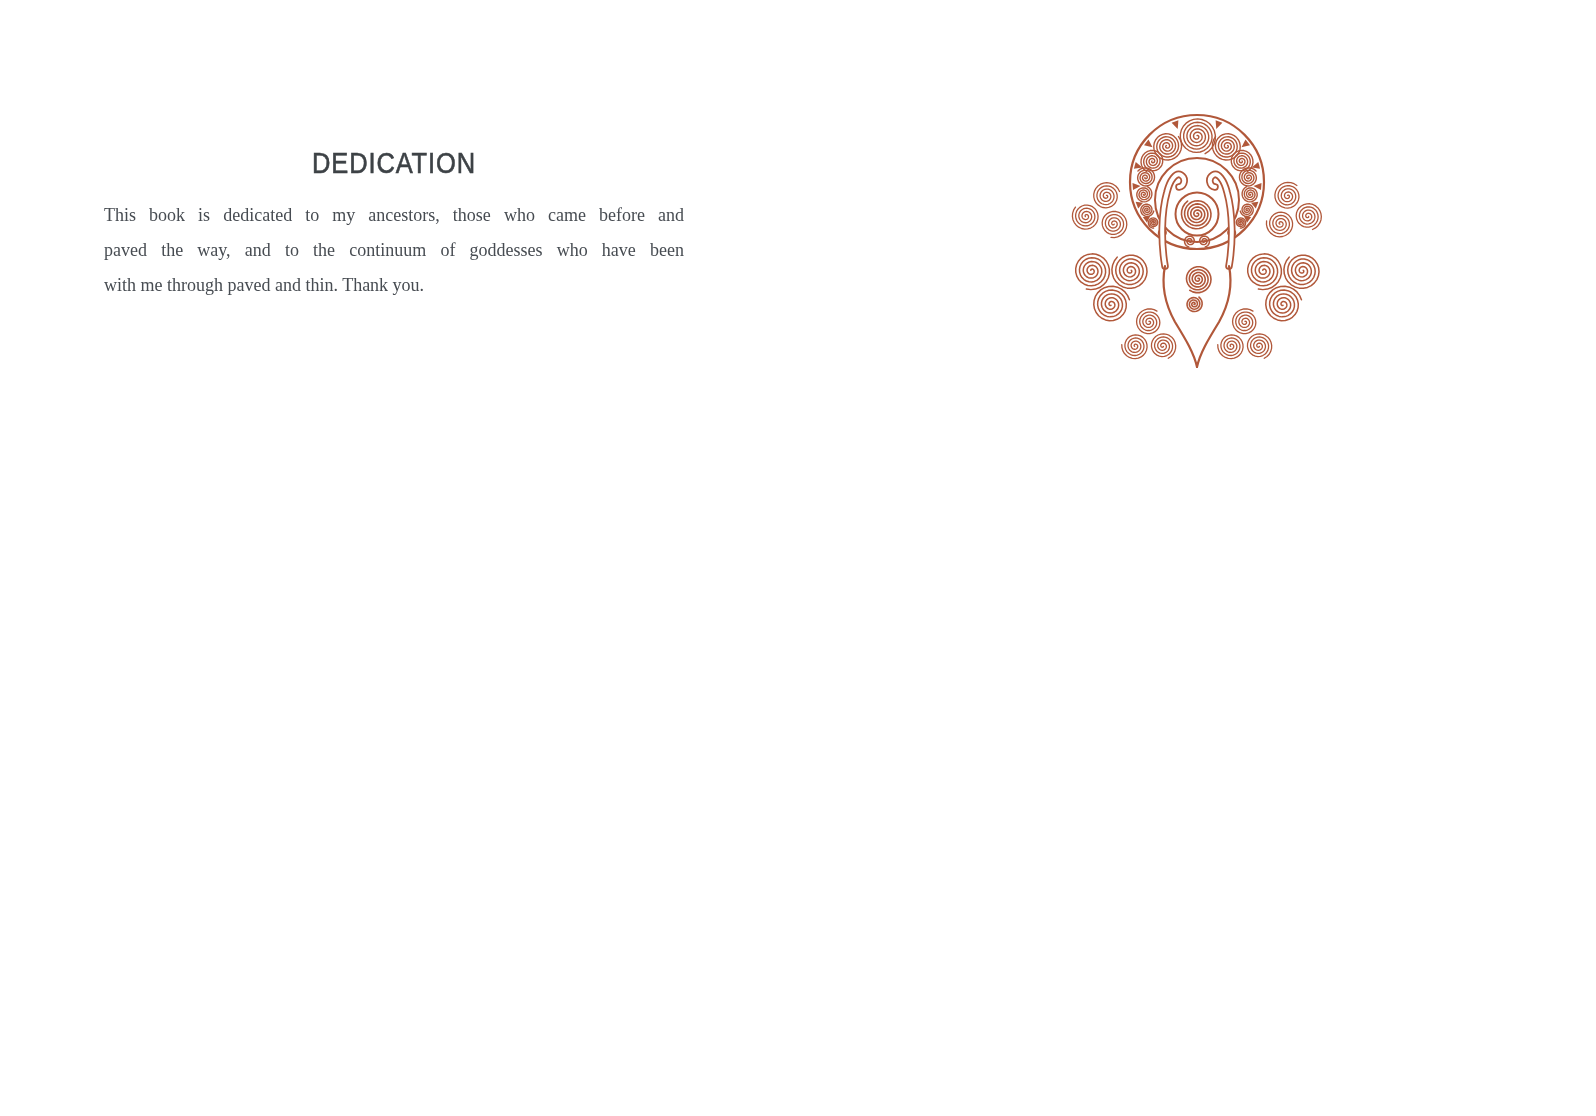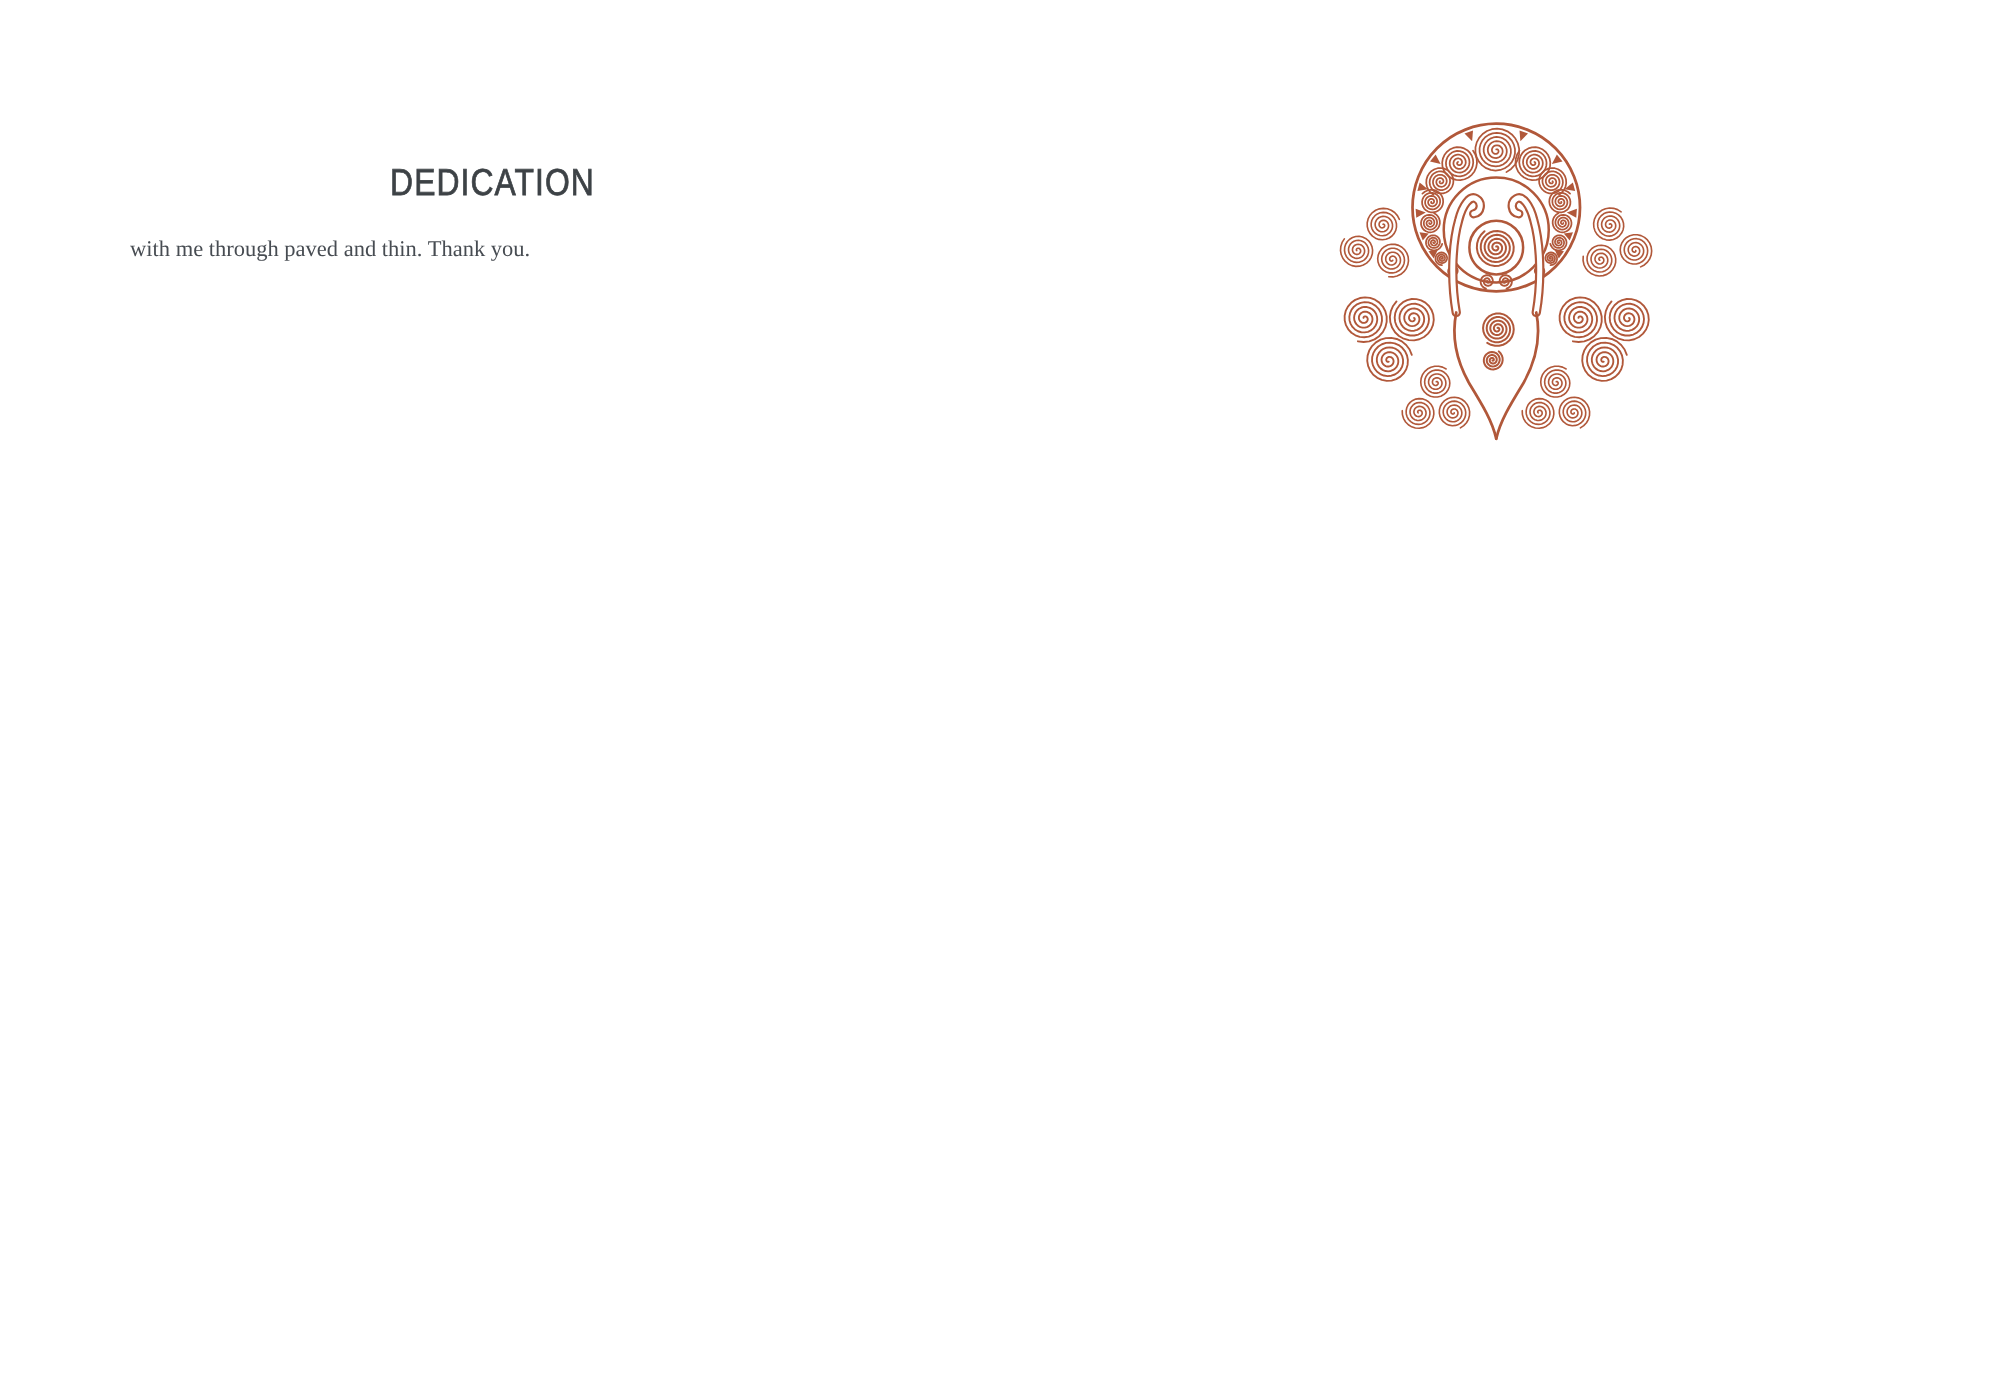--- a/index.html
+++ b/index.html
@@ -1,18 +1,18 @@
 <!DOCTYPE html>
 <html style="--ink-heading: #3d4246; --ink-body: #474c52; --ink-folio: #4b5055; --paper: #ffffff;"><head>
 <meta charset="utf-8">
 <style>
   html,body{margin:0;padding:0;background:#ffffff;}
   .spread{position:relative;width:1596px;height:1116px;background:var(--paper,#ffffff);overflow:hidden;
           font-family:"Liberation Serif",serif;color:var(--ink-body,#474c52);}
-  .page{position:absolute;top:0;height:860px;}
+  .page{position:absolute;top:16px;height:860px;}
   .page-left{left:0;width:798px;}
   .page-right{left:798px;width:798px;}
   .heading{position:absolute;margin:0;font-family:"Liberation Sans",sans-serif;font-weight:400;
            -webkit-text-stroke:0.6px currentColor;font-size:30px;line-height:30px;letter-spacing:1px;
            color:var(--ink-heading,#3d4246);text-align:center;transform:scaleX(.85);}
   #left-heading{left:104px;width:580px;top:132px;}
   .textcol{position:absolute;font-size:18px;color:var(--ink-body,#474c52);}
   #left-body{left:104px;width:580px;top:182px;}
   .line{line-height:35.2px;text-align:justify;text-align-last:justify;}
   .line.last{text-align-last:left;}
@@ -21,20 +21,22 @@
   .page-right #ornament{left:259px;} 
 </style>
 </head>
 <body>
 
 <div class="spread">
 
   <section class="page page-left">
     <h1 class="heading" id="left-heading">DEDICATION</h1>
     <div class="textcol" id="left-body">
+        <div class="line">This book is dedicated to my ancestors, those who came before and</div>
+        <div class="line">paved the way, and to the continuum of goddesses who have been</div>
         <div class="line last">with me through paved and thin. Thank you.</div>
       </div>
   </section>
 
   <section class="page page-right">
     <svg id="ornament" viewBox="0 0 280 265">
         <path d="M73 74 a67 67 0 1 0 134 0 a67 67 0 1 0 -134 0" fill="none" stroke="#b1583a" stroke-width="2.2" stroke-linecap="round" stroke-linejoin="round"></path>
         <path d="M98 92 a42 42 0 1 0 84 0 a42 42 0 1 0 -84 0" fill="none" stroke="#b1583a" stroke-width="2" stroke-linecap="round" stroke-linejoin="round"></path>
         <path d="M140.00 27.55L140.26 27.45L140.56 27.43L140.89 27.50L141.20 27.67L141.49 27.94L141.71 28.30L141.83 28.73L141.84 29.20L141.73 29.70L141.47 30.17L141.09 30.59L140.59 30.92L139.99 31.11L139.33 31.16L138.65 31.04L138.00 30.73L137.42 30.26L136.95 29.64L136.64 28.89L136.52 28.06L136.61 27.19L136.91 26.34L137.44 25.57L138.16 24.92L139.04 24.46L140.03 24.22L141.09 24.23L142.14 24.50L143.12 25.04L143.97 25.82L144.62 26.80L145.02 27.94L145.13 29.18L144.94 30.43L144.44 31.63L143.64 32.70L142.59 33.57L141.33 34.16L139.93 34.44L138.47 34.38L137.05 33.95L135.74 33.18L134.64 32.10L133.81 30.75L133.33 29.22L133.22 27.58L133.52 25.94L134.22 24.38L135.29 23.02L136.68 21.94L138.32 21.21L140.12 20.89L141.97 21.02L143.77 21.60L145.40 22.61L146.76 24.00L147.76 25.71L148.33 27.64L148.42 29.68L148.01 31.71L147.11 33.61L145.76 35.26L144.03 36.56L142.01 37.42L139.81 37.77L137.57 37.58L135.40 36.84L133.45 35.59L131.83 33.88L130.66 31.81L130.01 29.49L129.94 27.05L130.46 24.63L131.56 22.38L133.19 20.44L135.26 18.93L137.66 17.95L140.26 17.57L142.91 17.83L145.44 18.72L147.72 20.22L149.58 22.24L150.92 24.67L151.65 27.39L151.70 30.23L151.07 33.04L149.76 35.63L147.85 37.86L145.43 39.58L142.65 40.69L139.65 41.09L136.60 40.77L133.70 39.71L131.11 37.96L129.00 35.63L127.49 32.83L126.69 29.71L126.66 26.47L127.42 23.28L128.93 20.34L131.12 17.83L133.88 15.90L137.05 14.67L140.46 14.24L143.89 14.65L147.16 15.87L150.07 17.86L152.43 20.52L154.10 23.69L154.97 27.20L154.98 30.84L154.10 34.41L152.37 37.69L149.89 40.49L146.79 42.63L143.23 43.97L139.43 44.42L135.59 43.94L131.96 42.54L128.74 40.30L126.13 37.33L124.30 33.79L123.36 29.88L123.39 25.83L124.39 21.88L126.33 18.26L129.10 15.18L132.56 12.84L136.50 11.39L140.71 10.92L144.93 11.48L148.93 13.05L152.46 15.55L155.31 18.84L157.30 22.75L158.30 27.05L158.24 31.50L157.11 35.84L154.96 39.80L151.89 43.15L148.09 45.69" fill="none" stroke="#b1583a" stroke-width="1.4" stroke-linecap="round" stroke-linejoin="round"></path>
         <path d="M170.56 37.58L170.78 37.64L170.98 37.78L171.16 37.99L171.28 38.26L171.33 38.58L171.29 38.93L171.15 39.28L170.90 39.60L170.57 39.87L170.15 40.05L169.67 40.13L169.16 40.08L168.66 39.89L168.19 39.57L167.80 39.13L167.52 38.58L167.38 37.95L167.40 37.27L167.59 36.60L167.95 35.97L168.48 35.43L169.14 35.01L169.91 34.77L170.75 34.71L171.60 34.86L172.41 35.23L173.13 35.80L173.71 36.55L174.10 37.44L174.27 38.43L174.19 39.45L173.86 40.45L173.29 41.37L172.49 42.14L171.50 42.71L170.38 43.03L169.19 43.08L167.99 42.83L166.87 42.29L165.89 41.47L165.11 40.43L164.60 39.20L164.39 37.86L164.52 36.48L164.98 35.14L165.76 33.93L166.83 32.93L168.13 32.20L169.60 31.79L171.15 31.75L172.69 32.08L174.13 32.79L175.39 33.84L176.37 35.18L177.01 36.74L177.26 38.44L177.09 40.17L176.51 41.84L175.53 43.35L174.19 44.60L172.58 45.50L170.76 46.00L168.86 46.05L166.97 45.64L165.20 44.77L163.68 43.49L162.49 41.86L161.71 39.97L161.40 37.92L161.60 35.83L162.29 33.82L163.47 32.01L165.06 30.52L166.99 29.43L169.14 28.83L171.41 28.76L173.65 29.25L175.74 30.26L177.54 31.76L178.96 33.68L179.88 35.89L180.25 38.30L180.03 40.75L179.23 43.10L177.87 45.22L176.03 46.97L173.80 48.24L171.30 48.95L168.68 49.04L166.08 48.50L163.66 47.34L161.57 45.63L159.93 43.44L158.85 40.89L158.41 38.14L158.64 35.33L159.54 32.63L161.07 30.20L163.16 28.19L165.70 26.72L168.53 25.89L171.51 25.77L174.47 26.36L177.22 27.65L179.60 29.58L181.47 32.04L182.71 34.90L183.24 38.01L183.01 41.17L182.02 44.22L180.31 46.97L177.98 49.25L175.16 50.92L171.98 51.87L168.65 52.05L165.34 51.41L162.25 50.00L159.57 47.87L157.46 45.14L156.04 41.96L155.43 38.51L155.65 34.98L156.72 31.58L158.59 28.51" fill="none" stroke="#b1583a" stroke-width="1.4" stroke-linecap="round" stroke-linejoin="round"></path>

